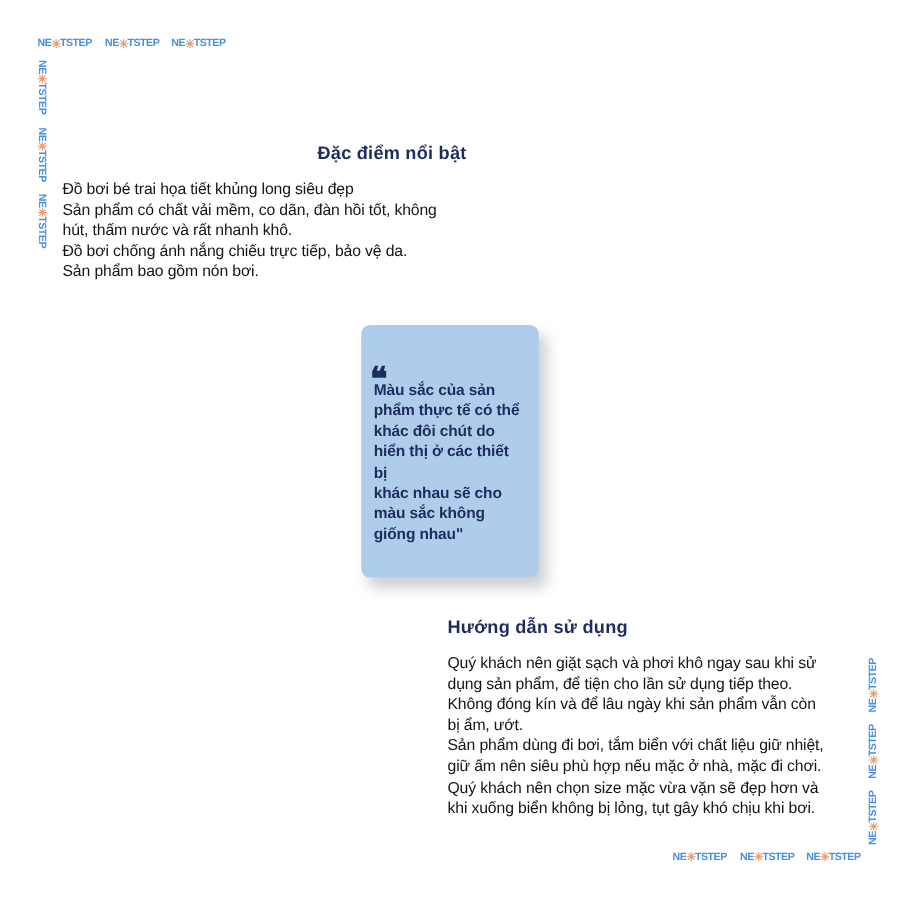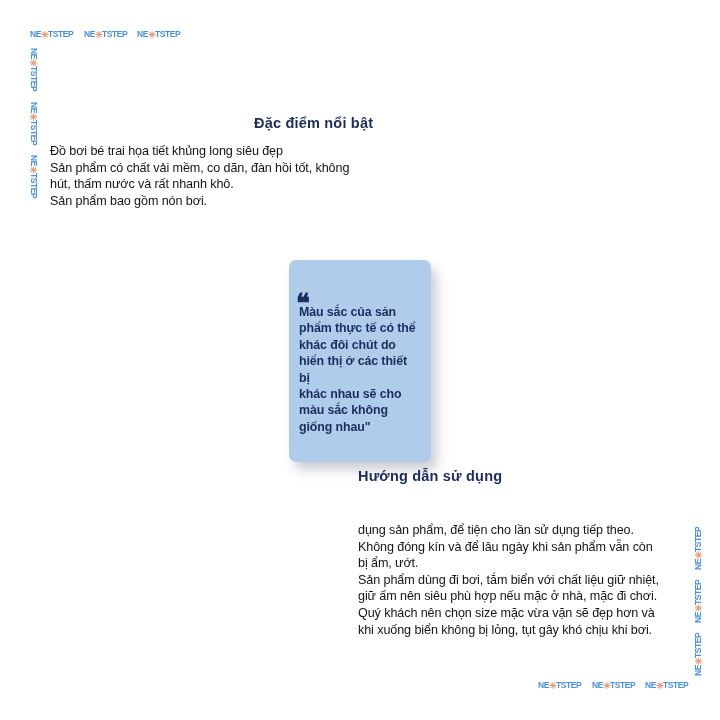--- a/index.html
+++ b/index.html
@@ -149,41 +149,43 @@
   <div class="wm" style="left:645px; top:679px;">
     <span>NE</span><span class="star">✳</span><span>TSTEP</span>
   </div>
 
   <div class="heading" style="left:254px; top:115px;">Đặc điểm nổi bật</div>
 
   <div class="body-text align-right" style="left:50px; top:143px; width:326px;">
     <div>Đồ bơi bé trai họa tiết khủng long siêu đẹp</div>
     <div>Sản phẩm có chất vải mềm, co dãn, đàn hồi tốt, không</div>
     <div>hút, thấm nước và rất nhanh khô.</div>
+    <div>Đồ bơi chống ánh nắng chiếu trực tiếp, bảo vệ da.</div>
     <div>Sản phẩm bao gồm nón bơi.</div>
   </div>
 
   <div class="quote-card" style="left:289px; top:260px; width:142px; height:202px;">
     <div class="quote-inner">
       <div class="quote-mark">❝</div>
       <div class="quote-text">
         <div>Màu sắc của sản</div>
         <div>phẩm thực tế có thể</div>
         <div>khác đôi chút do</div>
         <div>hiển thị ở các thiết bị</div>
         <div>khác nhau sẽ cho</div>
         <div>màu sắc không</div>
         <div>giống nhau"</div>
       </div>
     </div>
   </div>
 
-  <div class="heading" style="left:358px; top:468px;">Hướng dẫn sử dụng</div>
+  <div class="heading" style="left:358px; top:494px;">Hướng dẫn sử dụng</div>
 
   <div class="body-text align-left" style="left:358px; top:522px; width:316px;">
+    <div>Quý khách nên giặt sạch và phơi khô ngay sau khi sử</div>
     <div>dụng sản phẩm, để tiện cho lần sử dụng tiếp theo.</div>
     <div>Không đóng kín và để lâu ngày khi sản phẩm vẫn còn</div>
     <div>bị ẩm, ướt.</div>
     <div>Sản phẩm dùng đi bơi, tắm biển với chất liệu giữ nhiệt,</div>
     <div>giữ ấm nên siêu phù hợp nếu mặc ở nhà, mặc đi chơi.</div>
     <div>Quý khách nên chọn size mặc vừa vặn sẽ đẹp hơn và</div>
     <div>khi xuống biển không bị lỏng, tụt gây khó chịu khi bơi.</div>
   </div>
 
 </div>

